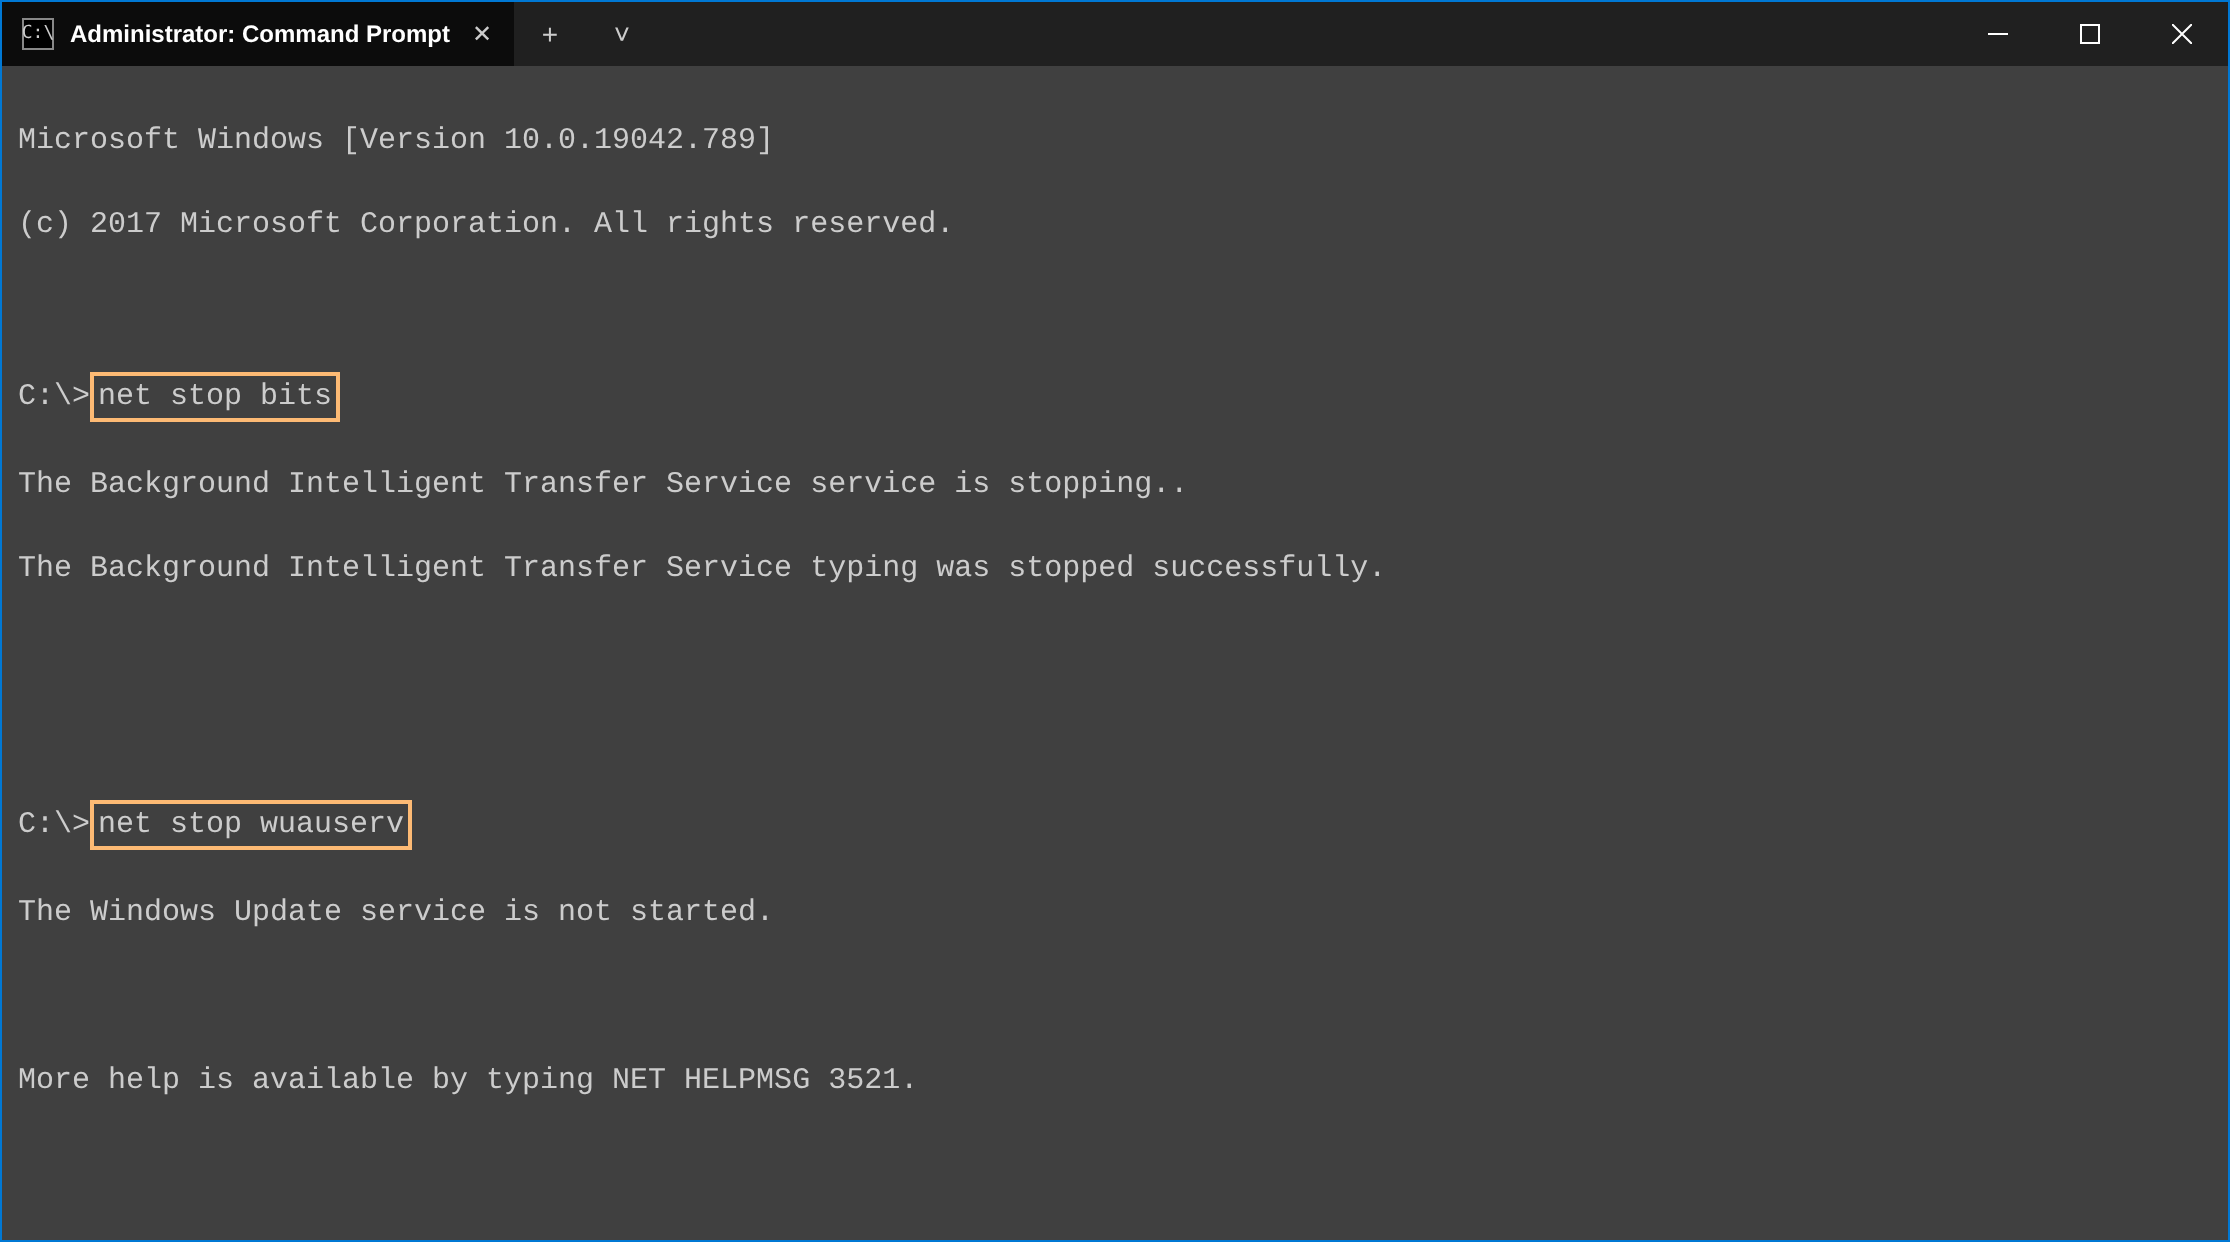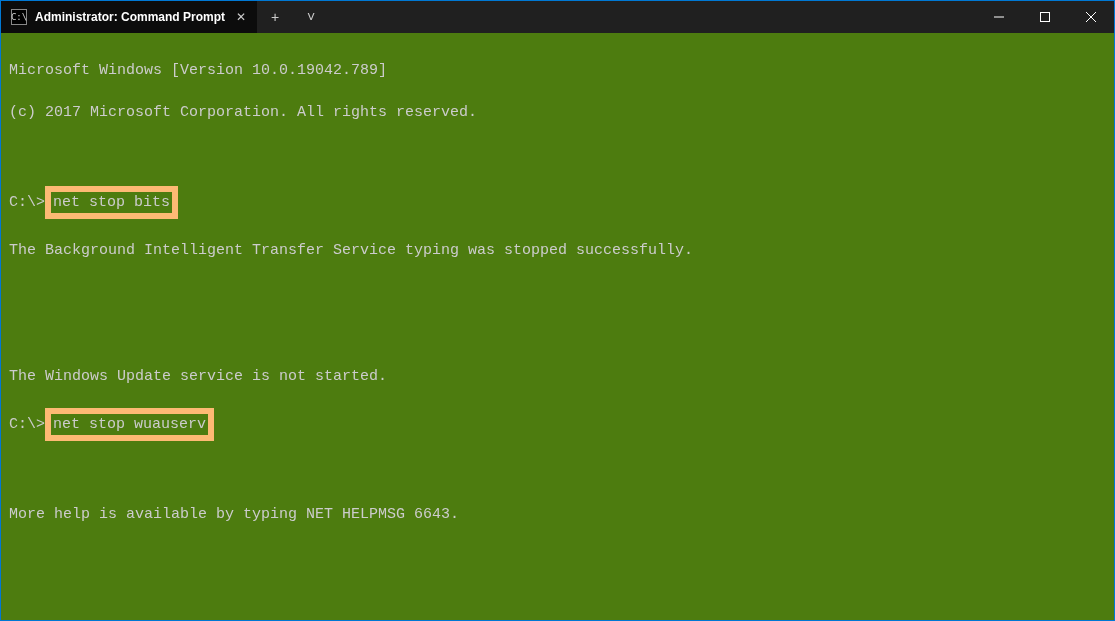--- a/index.html
+++ b/index.html
@@ -56,29 +56,29 @@
     .titlebar-spacer { flex: 1; }
     .win-controls { display: flex; }
     .win-btn {
       width: 46px; height: 32px;
       display: flex; align-items: center; justify-content: center;
       color: #ffffff; cursor: pointer;
     }
     .terminal {
       flex: 1;
       padding: 6px 8px;
-      background: #4d7c0f;
+      background: #404040;
       white-space: pre;
       line-height: 21px;
       color: #cccccc;
       overflow: hidden;
     }
     .line { white-space: pre; }
     .hl {
-      border: 6px solid #fdba74;
+      border: 2px solid #fdba74;
       padding: 0 2px;
       display: inline-block;
     }
   </style>
 </head>
 <body>
 
 <div class="titlebar">
   <div class="tab">
     <span class="tab-icon">C:\</span>
@@ -107,27 +107,28 @@
         </svg>
     </div>
   </div>
 </div>
 
 <div class="terminal">
 <div class="line">Microsoft Windows [Version 10.0.19042.789]</div>
 <div class="line">(c) 2017 Microsoft Corporation. All rights reserved.</div>
 <div class="line">&nbsp;</div>
 <div class="line"><span>C:\&gt;</span><span class="hl">net stop bits</span></div>
+<div class="line">The Background Intelligent Transfer Service service is stopping..</div>
 <div class="line">The Background Intelligent Transfer Service typing was stopped successfully.</div>
 <div class="line">&nbsp;</div>
 <div class="line">&nbsp;</div>
+<div class="line"><span>C:\&gt;</span><span class="hl">net stop wuauserv</span></div>
 <div class="line">The Windows Update service is not started.</div>
-<div class="line"><span>C:\&gt;</span><span class="hl">net stop wuauserv</span></div>
 <div class="line">&nbsp;</div>
-<div class="line">More help is available by typing NET HELPMSG 6643.</div>
+<div class="line">More help is available by typing NET HELPMSG 3521.</div>
 <div class="line">&nbsp;</div>
 <div class="line">&nbsp;</div>
 
 
 
 
 
 
 
 

